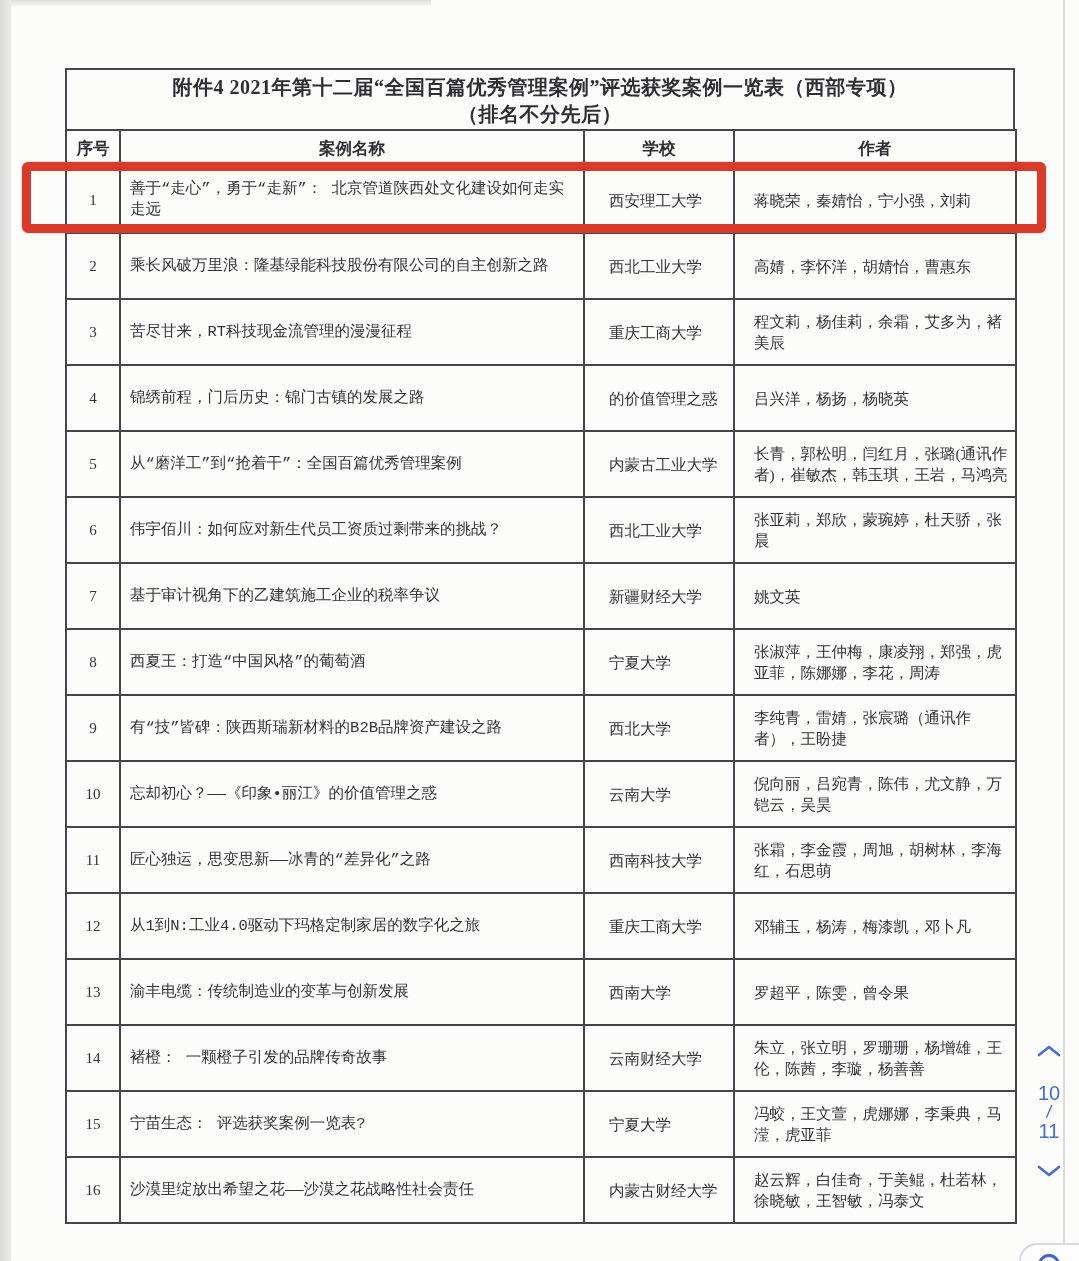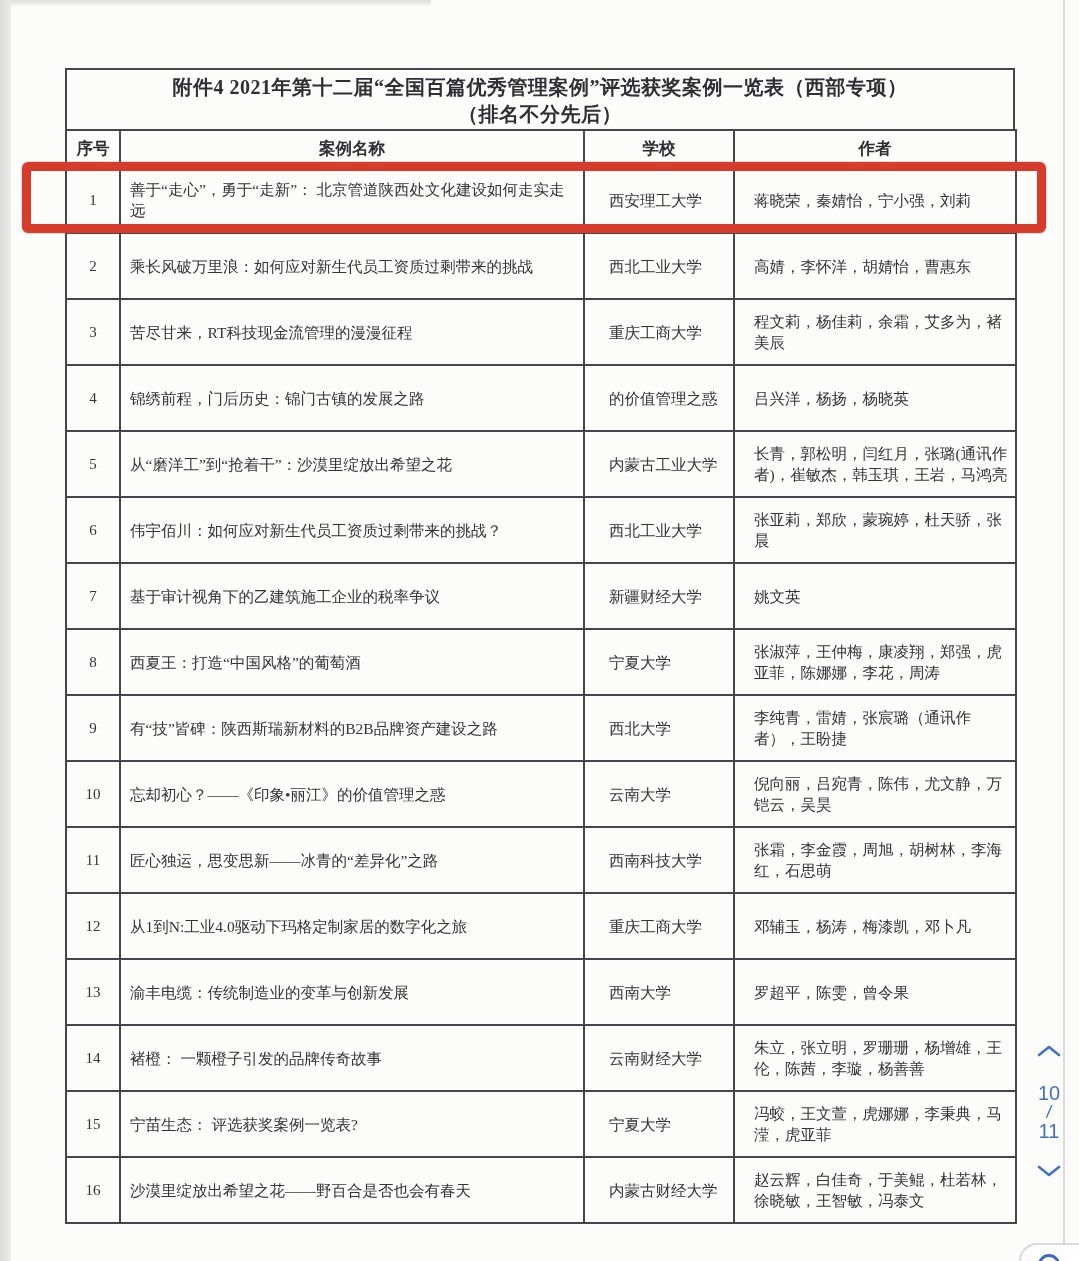--- a/index.html
+++ b/index.html
@@ -44,21 +44,21 @@
   table.cases th {
     height:37px; font-size:16.5px; font-weight:bold; text-align:center;
     color:#2e2e34;
   }
   table.cases td { height:66px; }
   col.c-no     { width:54px; }
   col.c-case   { width:464px; }
   col.c-school { width:150px; }
   col.c-author { width:282px; }
   td.no { text-align:center; font-size:15px; }
-  td.case   { padding:3px 8px 3px 9px; }
+  td.case   { padding:3px 8px 3px 9px;font-family:Liberation Mono, monospace; }
   td.school { padding:3px 4px 3px 24px; }
   td.author { padding:3px 6px 3px 19px;margin-left:16px; }
 
   
   .highlight-box {
     position:absolute; left:22px; top:162px; width:1024px; height:71px;
     border:9px solid #d63b2b; border-radius:6px;
     pointer-events:none; z-index:5;
     box-shadow:0 0 0 1px rgba(214,59,43,.15);
   }
@@ -116,39 +116,39 @@
       </thead>
       <tbody id="rows-body">
           <tr>
             <td class="no">1</td>
             <td class="case">善于“走心”，勇于“走新”： 北京管道陕西处文化建设如何走实走远</td>
             <td class="school">西安理工大学</td>
             <td class="author">蒋晓荣，秦婧怡，宁小强，刘莉</td>
           </tr>
           <tr>
             <td class="no">2</td>
-            <td class="case">乘长风破万里浪：如何应对新生代员工资质过剩带来的挑战</td>
+            <td class="case">乘长风破万里浪：隆基绿能科技股份有限公司的自主创新之路</td>
             <td class="school">西北工业大学</td>
             <td class="author">高婧，李怀洋，胡婧怡，曹惠东</td>
           </tr>
           <tr>
             <td class="no">3</td>
             <td class="case">苦尽甘来，RT科技现金流管理的漫漫征程</td>
             <td class="school">重庆工商大学</td>
             <td class="author">程文莉，杨佳莉，余霜，艾多为，褚美辰</td>
           </tr>
           <tr>
             <td class="no">4</td>
             <td class="case">锦绣前程，门后历史：锦门古镇的发展之路</td>
             <td class="school">的价值管理之惑</td>
             <td class="author">吕兴洋，杨扬，杨晓英</td>
           </tr>
           <tr>
             <td class="no">5</td>
-            <td class="case">从“磨洋工”到“抢着干”：沙漠里绽放出希望之花</td>
+            <td class="case">从“磨洋工”到“抢着干”：全国百篇优秀管理案例</td>
             <td class="school">内蒙古工业大学</td>
             <td class="author">长青，郭松明，闫红月，张璐(通讯作者)，崔敏杰，韩玉琪，王岩，马鸿亮</td>
           </tr>
           <tr>
             <td class="no">6</td>
             <td class="case">伟宇佰川：如何应对新生代员工资质过剩带来的挑战？</td>
             <td class="school">西北工业大学</td>
             <td class="author">张亚莉，郑欣，蒙琬婷，杜天骄，张晨</td>
           </tr>
           <tr>
@@ -200,21 +200,21 @@
             <td class="author">朱立，张立明，罗珊珊，杨增雄，王伦，陈茜，李璇，杨善善</td>
           </tr>
           <tr>
             <td class="no">15</td>
             <td class="case">宁苗生态： 评选获奖案例一览表?</td>
             <td class="school">宁夏大学</td>
             <td class="author">冯蛟，王文萱，虎娜娜，李秉典，马滢，虎亚菲</td>
           </tr>
           <tr>
             <td class="no">16</td>
-            <td class="case">沙漠里绽放出希望之花——野百合是否也会有春天</td>
+            <td class="case">沙漠里绽放出希望之花——沙漠之花战略性社会责任</td>
             <td class="school">内蒙古财经大学</td>
             <td class="author">赵云辉，白佳奇，于美鲲，杜若林，徐晓敏，王智敏，冯泰文</td>
           </tr>
         </tbody>
     </table>
   </div>
 
   <div class="highlight-box"></div>
 
   <div class="pager">

